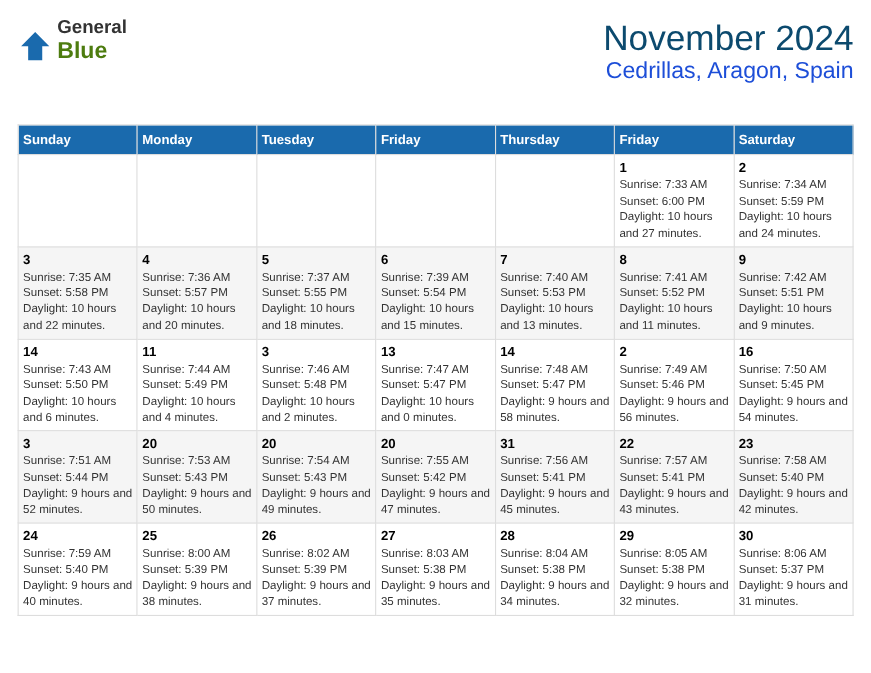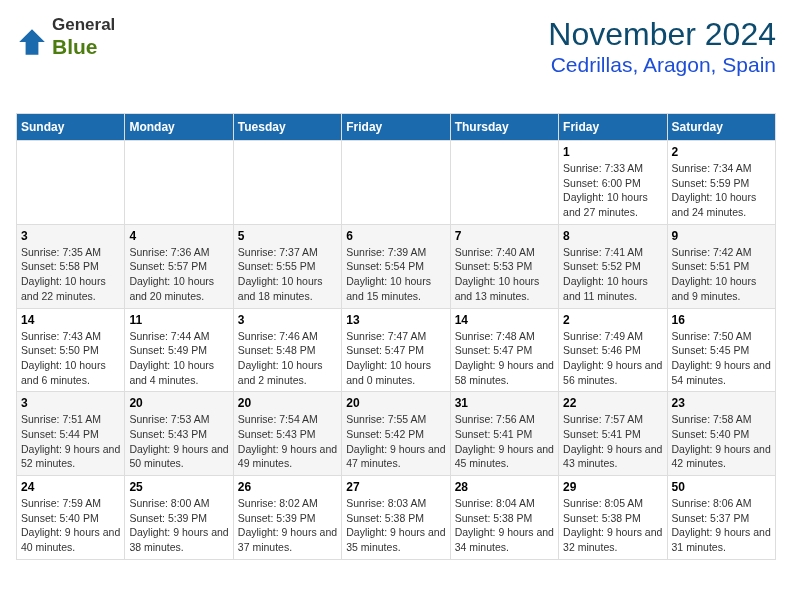--- a/index.html
+++ b/index.html
@@ -239,18 +239,18 @@
         </td>
         <td>
           <span class="day-number">28</span>
           <div class="day-info">Sunrise: 8:04 AM<br>Sunset: 5:38 PM<br>Daylight: 9 hours and 34 minutes.</div>
         </td>
         <td>
           <span class="day-number">29</span>
           <div class="day-info">Sunrise: 8:05 AM<br>Sunset: 5:38 PM<br>Daylight: 9 hours and 32 minutes.</div>
         </td>
         <td>
-          <span class="day-number">50</span>
+          <span class="day-number">30</span>
           <div class="day-info">Sunrise: 8:06 AM<br>Sunset: 5:37 PM<br>Daylight: 9 hours and 31 minutes.</div>
         </td>
       </tr>
     </tbody>
 </table>
 
 </body></html>

